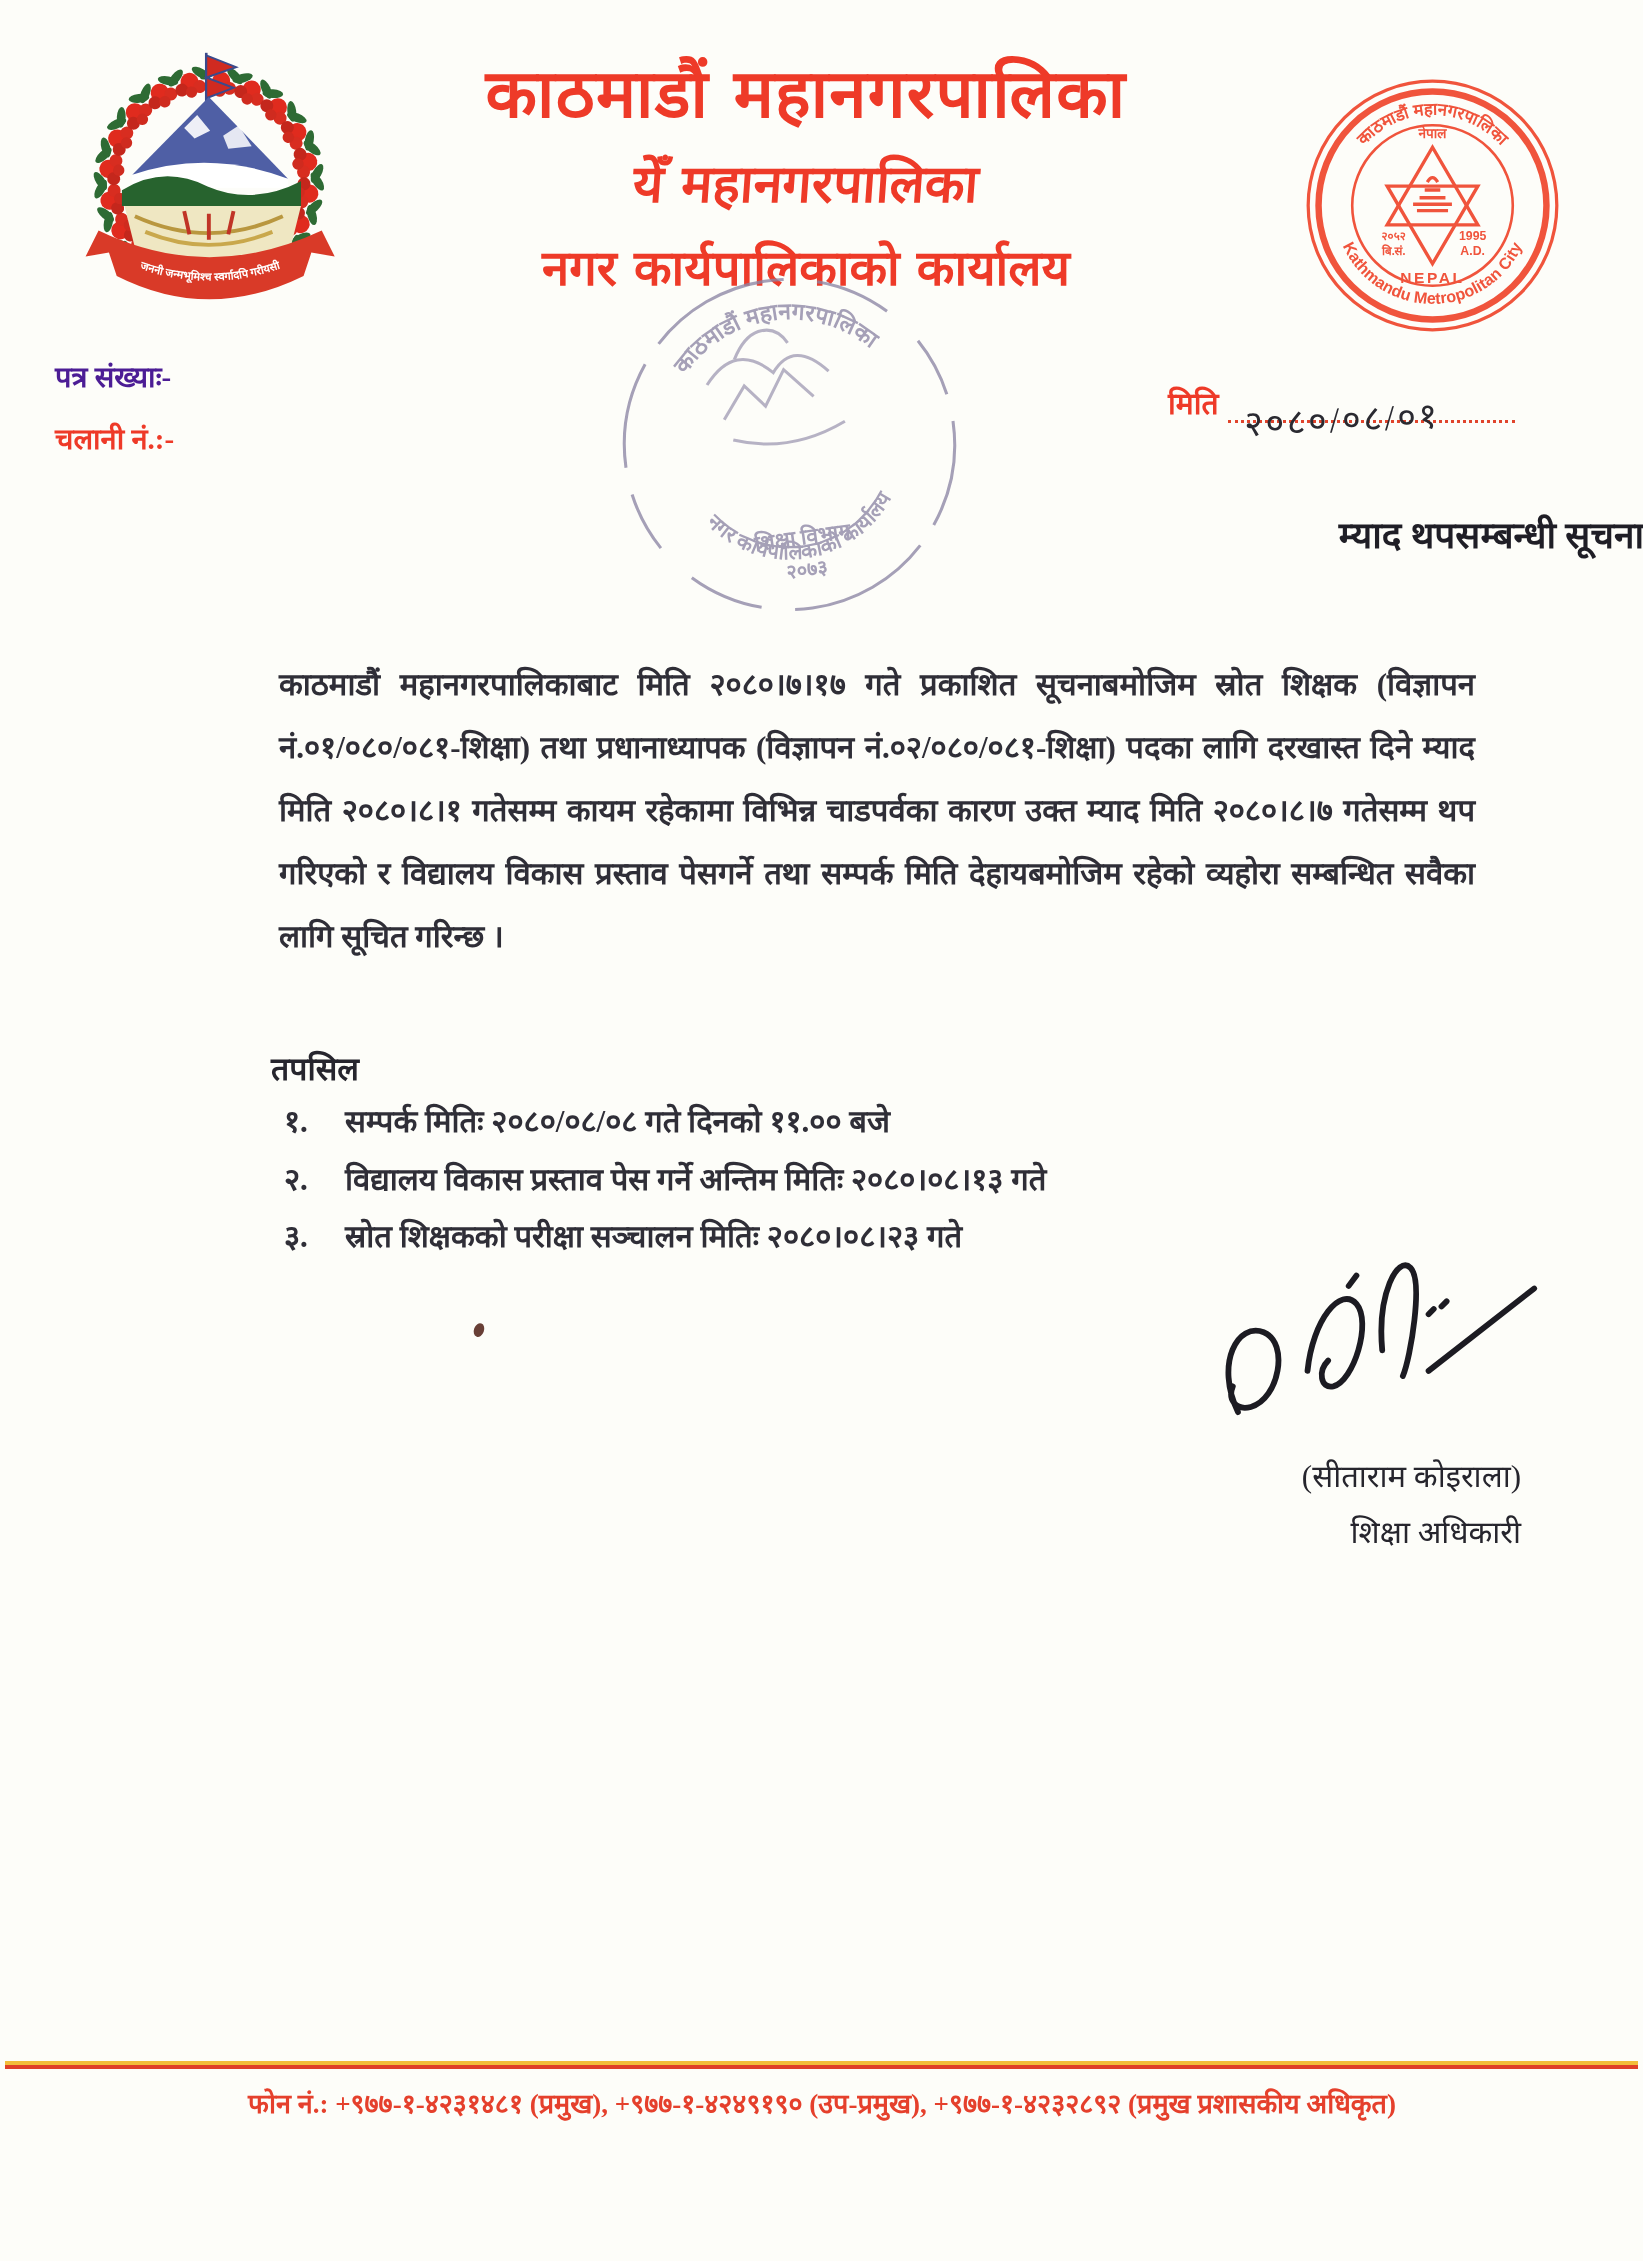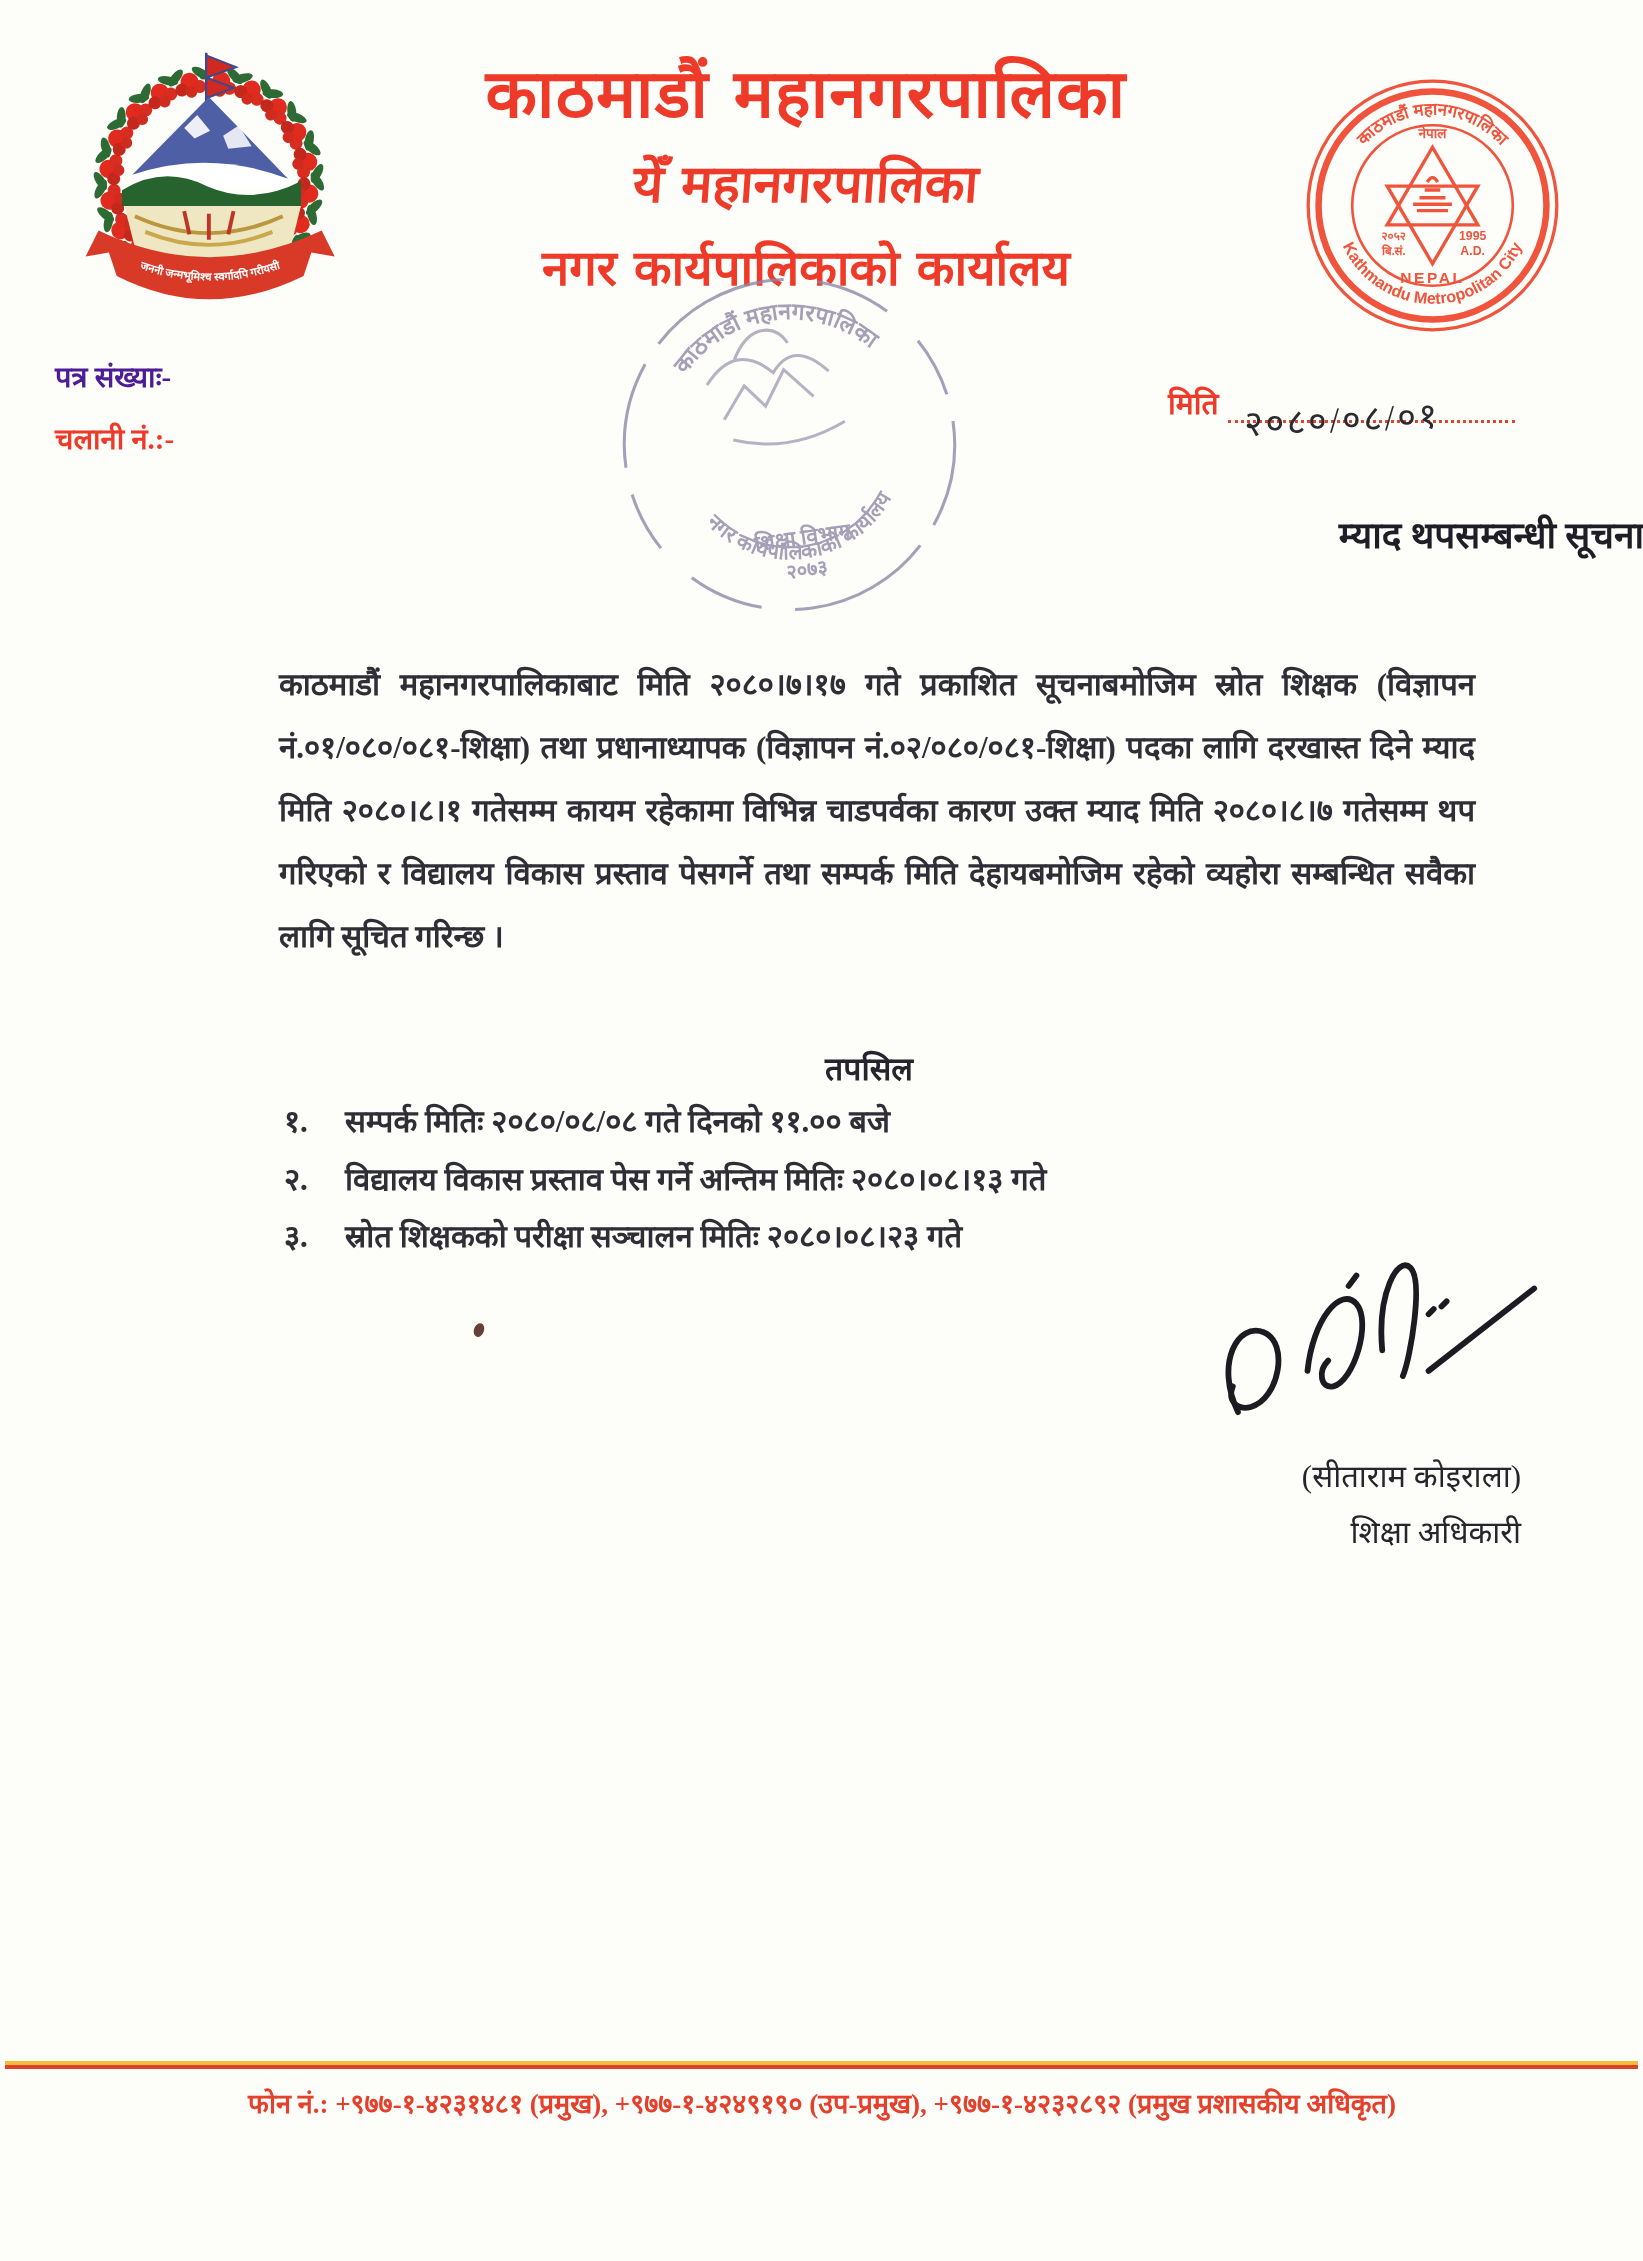--- a/index.html
+++ b/index.html
@@ -20,21 +20,21 @@
   .letter-no{position:absolute;left:55px;top:356px;font-size:29px;color:#4c1d95;font-weight:600;}
   .chalani-no{position:absolute;left:55px;top:418px;font-size:29px;color:#ee3a28;font-weight:600;}
   .date-label{position:absolute;left:1168px;top:382px;font-size:30px;color:#ee3a28;font-weight:600;}
   .date-dots{position:absolute;left:1228px;top:384px;width:287px;height:36px;border-bottom:3.9px dotted #e0442c;}
   .date-value{position:absolute;left:1244px;top:394px;font-size:36px;color:#2a2a31;transform:rotate(-2.5deg);letter-spacing:2.6px;}
   
   .stamp{position:absolute;left:606px;top:261px;width:367px;height:367px;opacity:.78;transform:rotate(-8deg);}
   
   .subject{position:absolute;left:0;top:508px;width:1644px;text-align:right;font-size:37px;font-weight:800;color:#1f1e26;}
   .body-par{position:absolute;left:271px;top:645px;width:1196px;font-size:31px;line-height:63px;text-align:justify;color:#2f2e37;font-weight:600;margin:8px;}
-  .tapasil{position:absolute;left:271px;top:1046px;width:1196px;text-align:center;font-size:32px;font-weight:800;color:#26252d;}
+  .tapasil{position:absolute;left:271px;top:1046px;width:1196px;text-align:left;font-size:32px;font-weight:800;color:#26252d;}
   .items{position:absolute;left:284px;top:1099px;width:1225px;color:#2f2e37;}
   .item{display:flex;margin-bottom:15.5px;font-size:31px;font-weight:600;}
   .item .num{width:61px;flex:0 0 61px;}
   .item .txt{flex:1;}
   
   .signature-svg{position:absolute;left:1189px;top:1247px;width:380px;height:213px;}
   .sig-block{position:absolute;left:1160px;top:1454px;width:361px;text-align:right;font-size:31px;color:#26252d;font-weight:400;}
   .sig-title{margin-top:14px;padding-left:29px;}
   .speck{position:absolute;left:474px;top:1323px;width:9.7px;height:14px;background:#4d1d14;border-radius:50%;transform:rotate(20deg);opacity:.85;}
   

